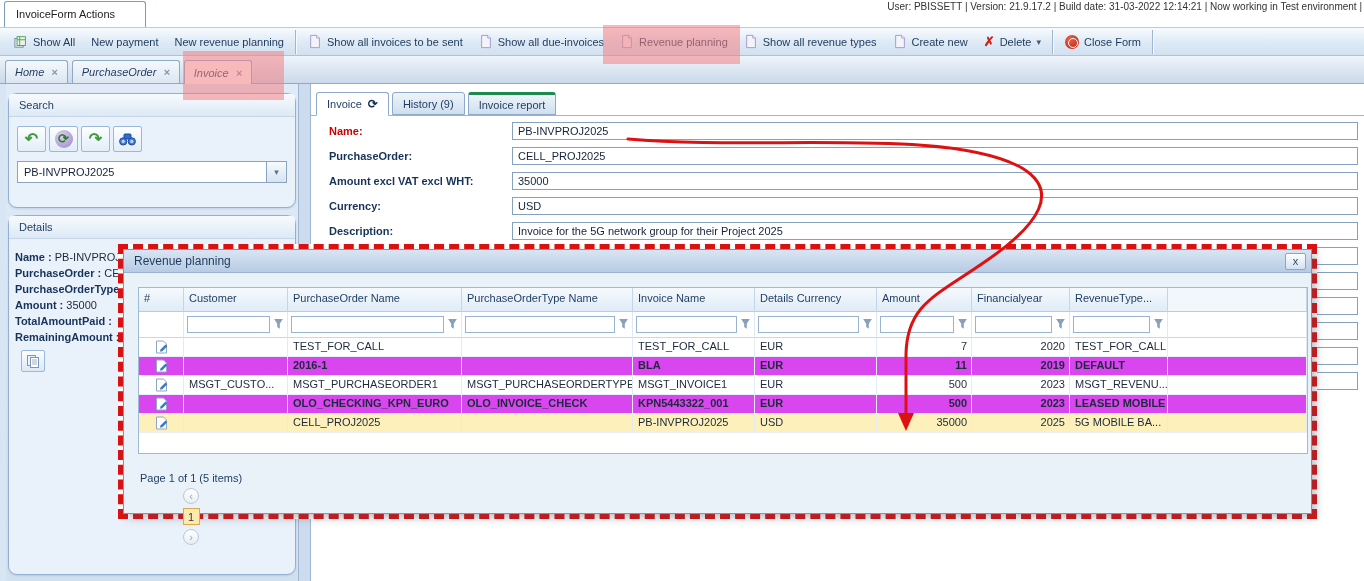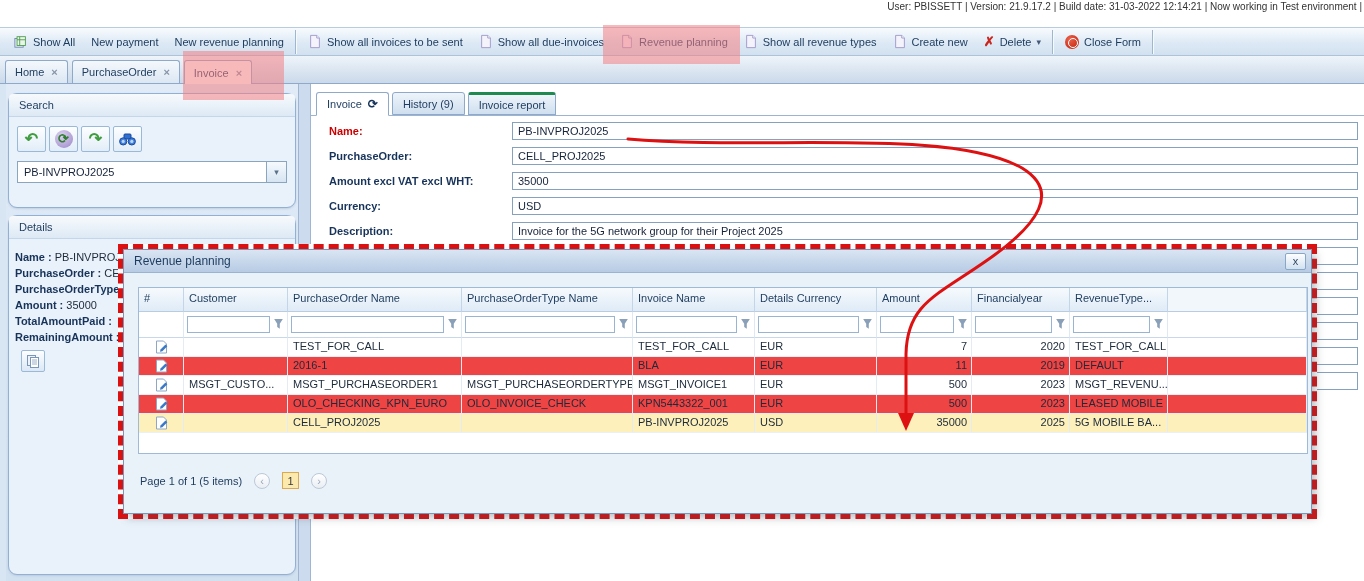--- a/index.html
+++ b/index.html
@@ -30,21 +30,21 @@
     border:1.6px solid #fff; border-radius:50%; }
 
   
   .hl { position:absolute; background:rgba(242,128,131,0.55); pointer-events:none; z-index:60; }
   #hl-revplan { left:-9px; right:-4px; top:-5px; bottom:-10px; }
   #hl-invtab  { left:-2px; right:-33px; top:-10px; bottom:-16px; }
 
   
   #tabbar { position:absolute; left:0; top:56px; width:1364px; height:28px;
     background:linear-gradient(#eef4fa,#cbd9ea); border-bottom:1px solid #8ea9c9;
-    display:flex; align-items:flex-end; padding-left:5px; }
+    display:flex; align-items:flex-end; padding-left:5px;font-style:italic; }
   .wtab { position:relative; display:flex; align-items:center; gap:7px; height:23px;
     margin-right:4px; padding:0 9px; border:1px solid #8ea9c9; border-bottom:none;
     border-radius:3px 3px 0 0; background:linear-gradient(#f4f8fc,#dce7f3); color:#1d3b5e; }
   .wtab.active { background:#fff; height:24px; margin-bottom:-1px; z-index:2; }
   .tab-x { color:#8795a8; font-size:11px; font-weight:bold; cursor:pointer; }
 
   
   #sidebar { position:absolute; left:0; top:84px; width:298px; bottom:0;
     background:linear-gradient(#e0ebf7,#d2e1f0); border-left:6px solid #d8e5f2; }
   .panel { position:absolute; left:2px; width:288px; border:1px solid #92b0d4; border-radius:9px;
@@ -116,39 +116,40 @@
   .gf > div { border-right:1px solid #dfe9f3; border-bottom:1px solid #c8d8e8;
     padding:4px 3px 0 3px; display:flex; align-items:flex-start; flex:none; }
   .gf > div.cf { flex:1; }
   .gf input { flex:1; min-width:0; height:17px; border:1px solid #98b4d2;
     font:11px "Liberation Sans",sans-serif; padding:0 3px; }
   .funnel { width:11px; height:13px; margin:2px 0 0 3px; flex:none; }
   .gr { height:19px; }
   .gr > div { border-right:1px solid #e3ecf5; border-bottom:1px solid #e9f0f7;
     padding:2px 4px 0 5px; white-space:nowrap; overflow:hidden; flex:none; color:#1c2a3a; }
   .gr > div.cf { flex:1; }
-  .gr.alt { background:#ef4444; }
+  .gr.alt { background:#d946ef;font-weight:bold; }
   .gr.sel { background:#fdf0ba; }
   .gr .num { text-align:right; }
   .gr .icoc { display:flex; justify-content:center; padding-top:2px; }
   #grid-empty { height:20px; background:#fff; }
 
-  #pager { position:absolute; left:16px; top:222px; display:flex; align-items:center; gap:12px; color:#1d3b5e; }
+  #pager { position:absolute; left:16px; top:222px; display:flex; align-items:center; gap:4px; color:#1d3b5e;flex-direction:column; }
   .pg-circ { width:16px; height:16px; border:1px solid #bcc8d6; border-radius:50%;
     color:#9aa8b8; background:linear-gradient(#fff,#e9eef4); text-align:center; line-height:14px; font-size:11px; }
   .pg-num { width:17px; height:17px; background:#fbe9ae; border:1px solid #dca94e;
     text-align:center; line-height:16px; color:#3a3a3a; }
 
   
   #arrow { position:absolute; left:0; top:0; z-index:150; pointer-events:none; }
 </style>
 </head>
 <body>
 
 <div id="topbar">
+  <div id="formtab">InvoiceForm Actions</div>
   <div id="userinfo">User: PBISSETT | Version: 21.9.17.2 | Build date: 31-03-2022 12:14:21 | Now working in Test environment |</div>
 </div>
 
 <div id="toolbar">
   <div class="tb-btn">
     <svg class="docico" viewBox="0 0 16 16">
         <rect x="1" y="4.5" width="9.5" height="10" fill="#e5eef7" stroke="#6d86a8"></rect>
         <rect x="3.5" y="2.5" width="9.5" height="10" fill="#eaf5ea" stroke="#4c9a4c"></rect>
         <path d="M3.5 6h9.5M6.5 2.5v10" stroke="#4c9a4c" fill="none"></path>
       </svg>

